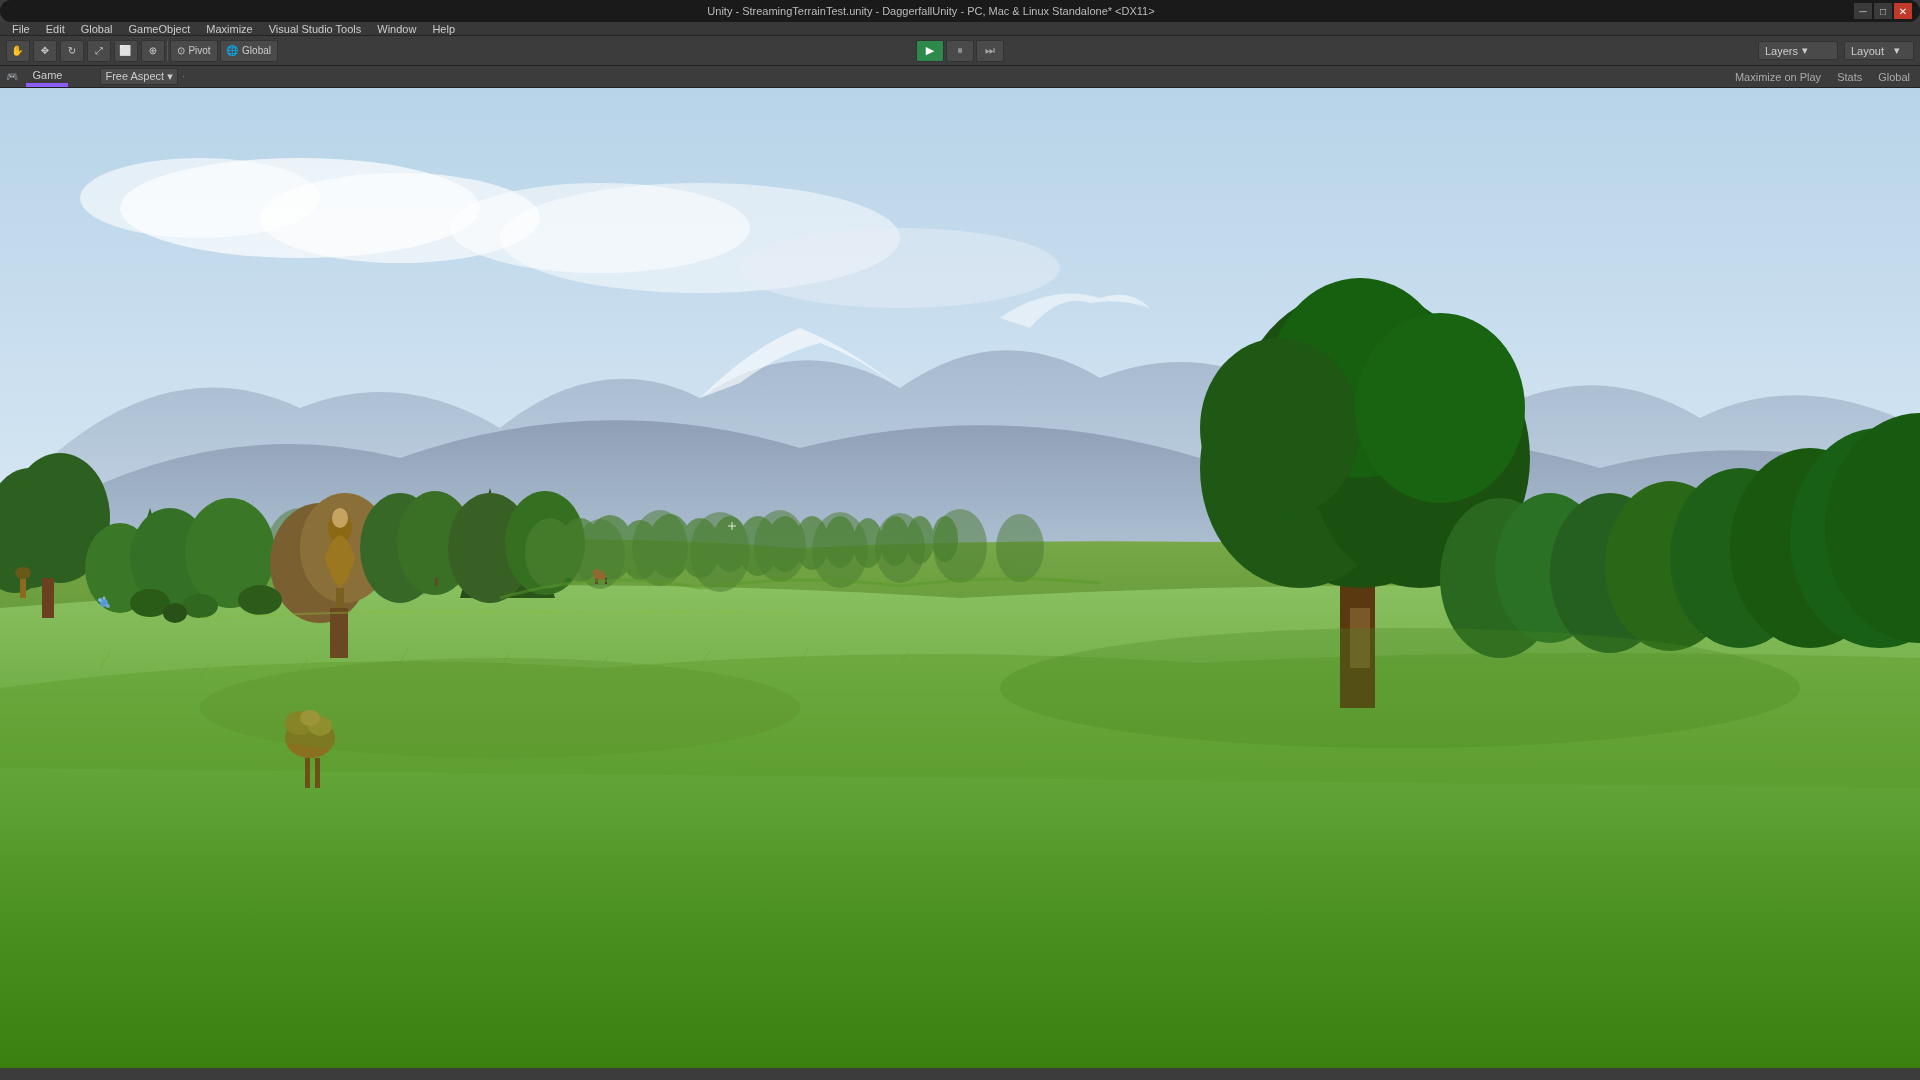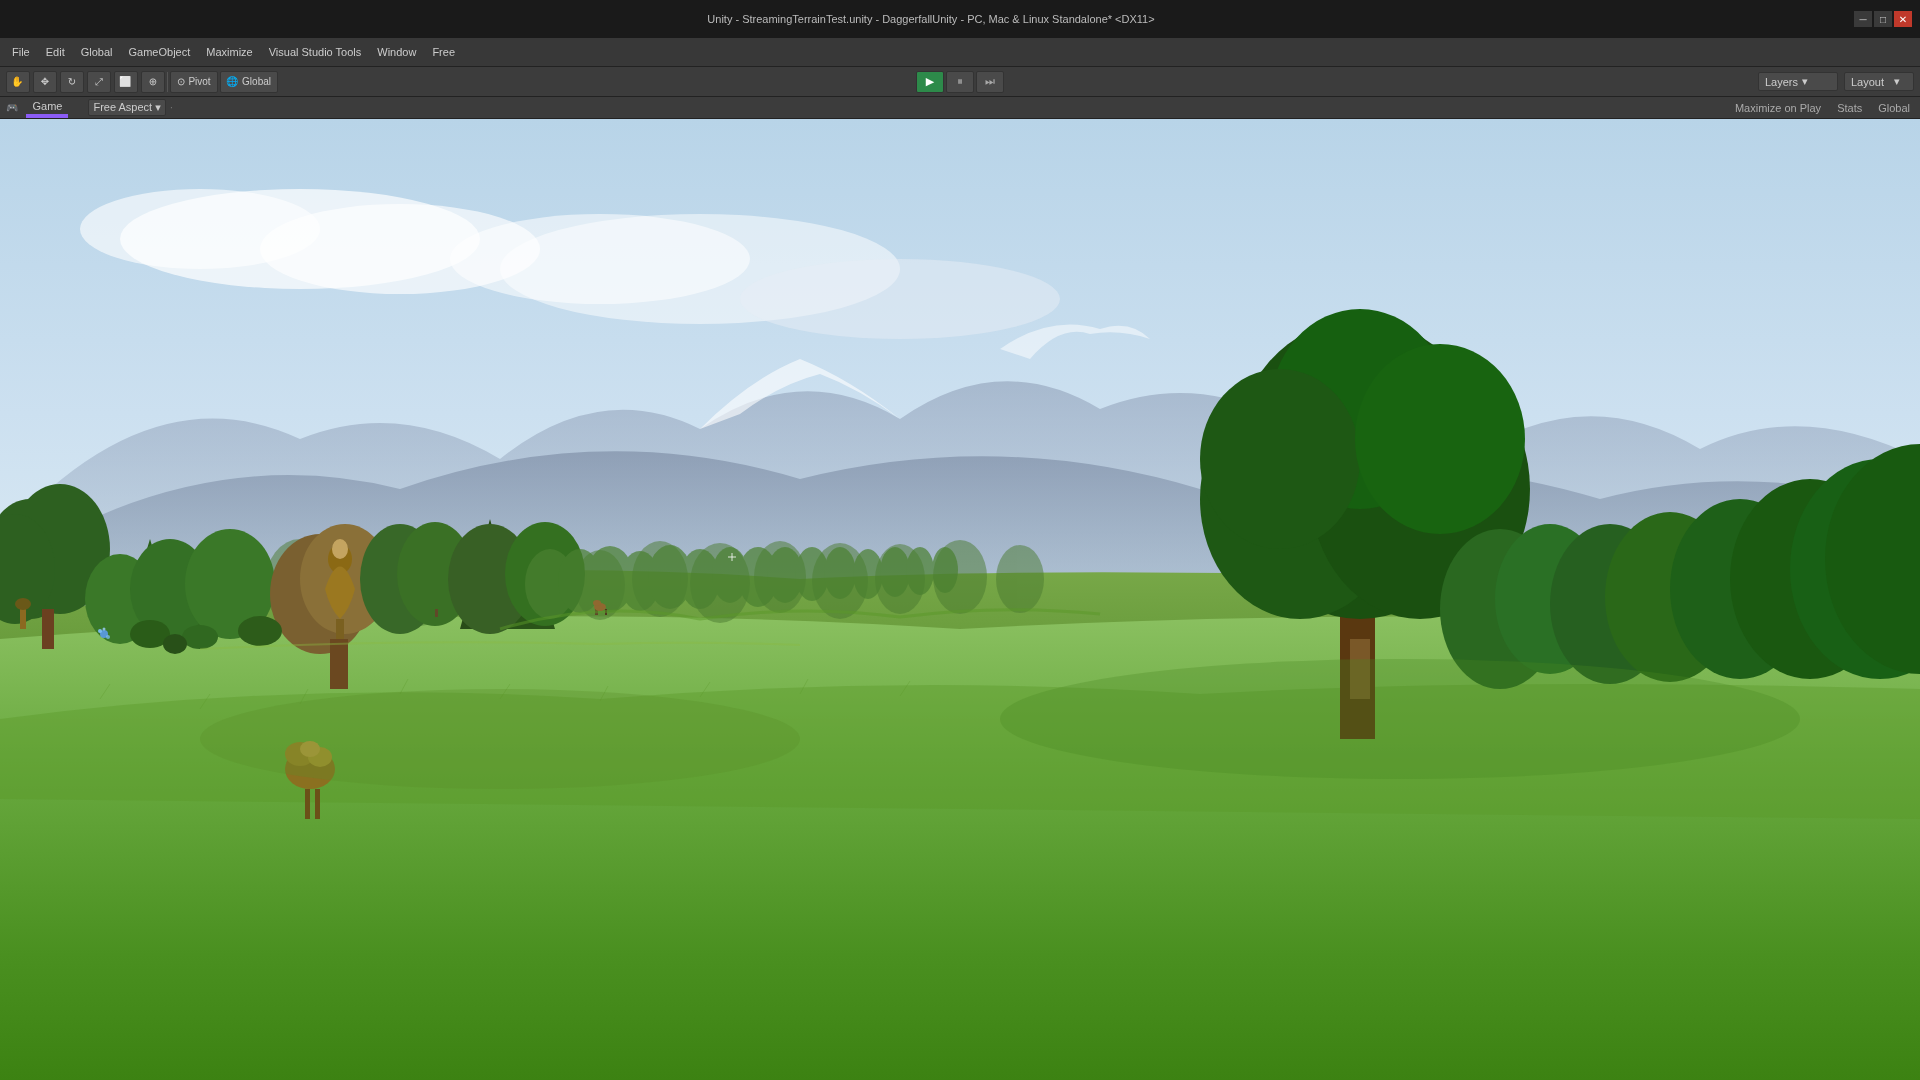--- a/index.html
+++ b/index.html
@@ -8,29 +8,30 @@
       height: 1080px;
       overflow: hidden;
       font-family: 'Segoe UI', Arial, sans-serif;
       font-size: 12px;
       background: #3c3c3c;
       color: #ccc;
     }
 
     
     #title-bar {
-      height: 38px;
+      height: 22px;
       background: #1a1a1a;
       display: flex;
       align-items: center;
       justify-content: space-between;
       padding: 0 8px;
       color: #bbb;
       font-size: 11px;
       user-select: none;
+      border-radius: 11px;
     }
     #title-text {
       flex: 1;
       text-align: center;
     }
     #window-controls {
       display: flex;
       gap: 2px;
     }
     .win-btn {
@@ -41,21 +42,21 @@
       justify-content: center;
       font-size: 10px;
       cursor: pointer;
       background: #3a3a3a;
       color: #ccc;
     }
     .win-btn.close { background: #c0392b; color: #fff; }
 
     
     #menu-bar {
-      height: 29px;
+      height: 14px;
       background: #383838;
       display: flex;
       align-items: center;
       padding: 0 4px;
       border-bottom: 1px solid #222;
     }
     .menu-item {
       padding: 2px 8px;
       font-size: 11px;
       color: #ccc;
@@ -234,21 +235,21 @@
 </div>
 
 <div id="menu-bar">
   <div class="menu-item">File</div>
   <div class="menu-item">Edit</div>
   <div class="menu-item">Global</div>
   <div class="menu-item">GameObject</div>
   <div class="menu-item">Maximize</div>
   <div class="menu-item">Visual Studio Tools</div>
   <div class="menu-item">Window</div>
-  <div class="menu-item">Free</div>
+  <div class="menu-item">Help</div>
 </div>
 
 <div id="toolbar-wrapper">
 
   <div style="display:flex;align-items:center;gap:3px;">
     <div class="tb-btn" title="Hand Tool">✋</div>
     <div class="tb-btn" title="Move Tool">✥</div>
     <div class="tb-btn" title="Rotate Tool">↻</div>
     <div class="tb-btn" title="Scale Tool">⤢</div>
     <div class="tb-btn" title="Rect Tool">⬜</div>
@@ -283,21 +284,21 @@
       <span>▾</span>
     </div>
   </div>
 </div>
 
 <div id="game-panel-header">
 
   <span style="color:#aaa;font-size:10px;">🎮</span>
   <div class="game-tab">Game</div>
 
-  <div style="display:flex;align-items:center;gap:4px;margin-left:12px;">
+  <div style="display:flex;align-items:center;gap:4px;margin-left:24px;">
     <div class="aspect-dropdown">
       <span>Free Aspect</span>
       <span> ▾</span>
     </div>
     <span style="color:#777;font-size:10px;">·</span>
   </div>
 
   <div class="game-panel-controls">
     <span class="game-panel-control">Maximize on Play</span>
     <span class="game-panel-control">Stats</span>

